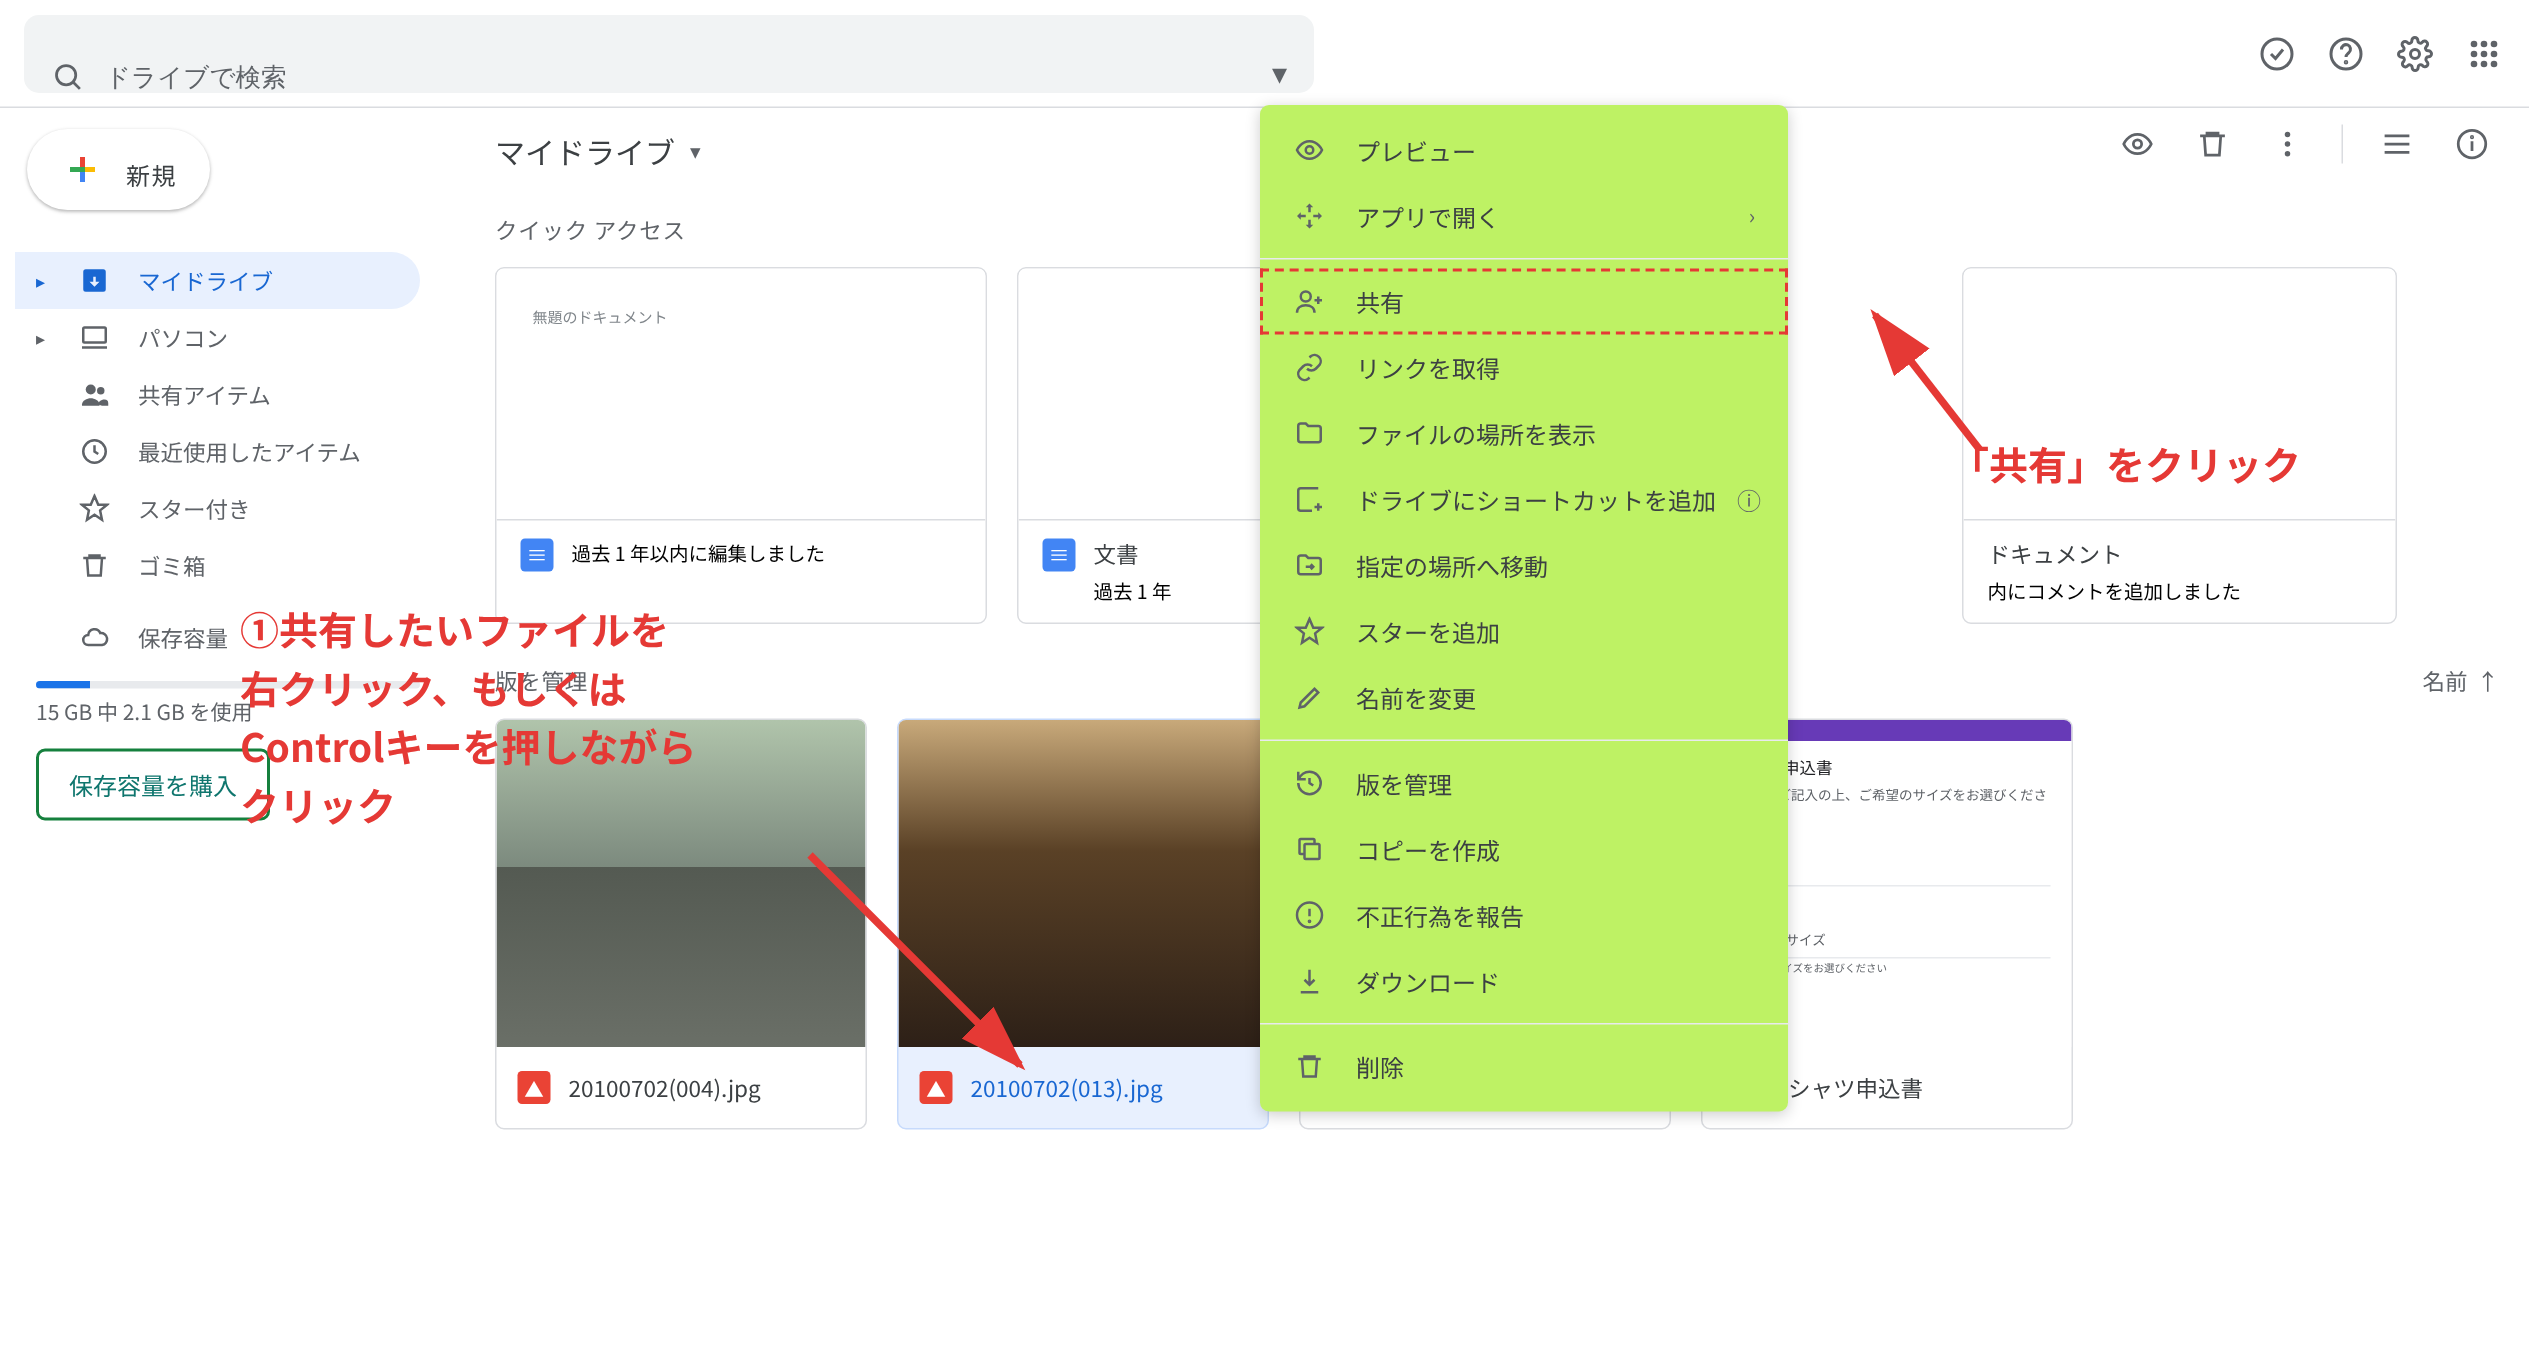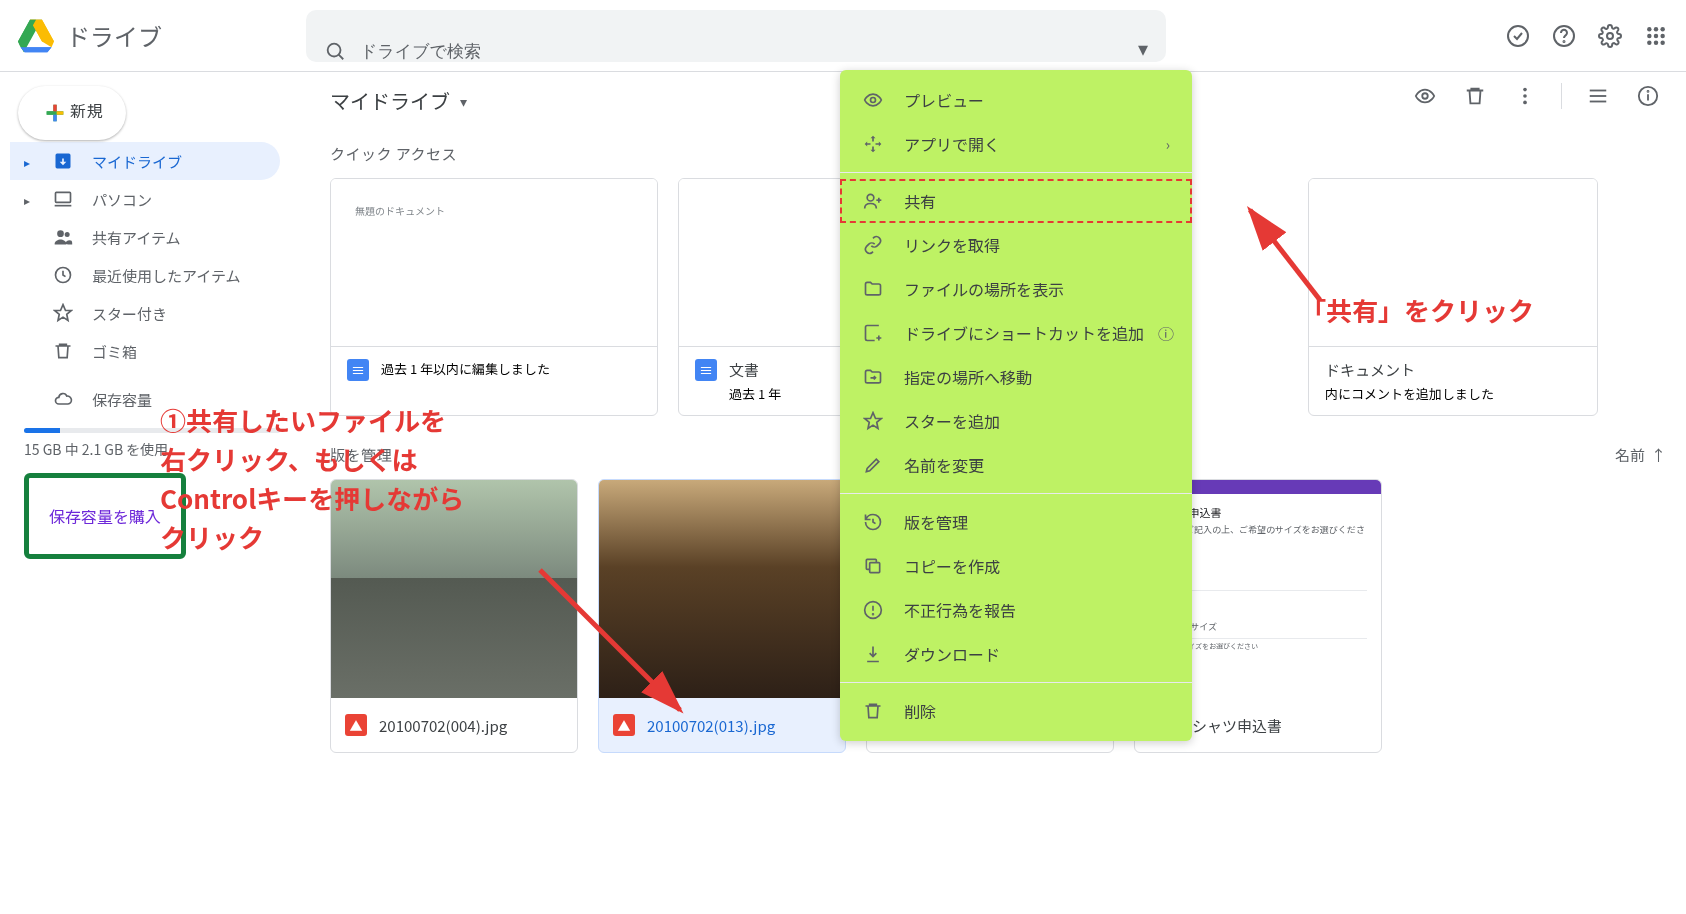--- a/index.html
+++ b/index.html
@@ -13,33 +13,33 @@
 .search-bar { flex: 1; max-width: 860px; height: 52px; background: #f1f3f4; border-radius: 10px; display: flex; align-items: flex-end; padding: 0 18px; gap: 14px; }
 .search-bar input { flex: 1; border: none; background: transparent; font-size: 17px; outline: none; color: #5f6368; }
 .search-bar input::placeholder { color: #5f6368; }
 .search-icon, .dropdown-icon { color: #5f6368; font-size: 20px; }
 .header-right { display: flex; align-items: center; gap: 18px; margin-left: auto; padding-left: 30px; }
 .hdr-icon { width: 28px; height: 28px; display: flex; align-items: center; justify-content: center; color: #5f6368; cursor: pointer; }
 
 
 .body { display: flex; height: calc(100% - 72px); }
 .sidebar { width: 310px; padding: 14px 10px; }
-.new-btn { display: inline-flex; align-items: flex-start; padding: 12px 22px; border-radius: 30px; box-shadow: 0 1px 3px rgba(0,0,0,0.2), 0 1px 2px rgba(0,0,0,0.12); background: #fff; cursor: pointer; margin-bottom: 2px; margin-left: 8px; }
+.new-btn { display: inline-flex; align-items: flex-end; gap: 14px; padding: 12px 22px; border-radius: 30px; box-shadow: 0 1px 3px rgba(0,0,0,0.2), 0 1px 2px rgba(0,0,0,0.12); background: #fff; cursor: pointer; margin-bottom: 28px; margin-left: 8px; }
 .plus-icon { font-size: 28px; font-weight: bold; }
 .new-btn span.lbl { font-size: 16px; color: #3c4043; letter-spacing: 1px; }
 
 .nav-item { display: flex; align-items: center; gap: 18px; padding: 8px 12px 8px 14px; border-radius: 0 20px 20px 0; cursor: pointer; font-size: 15px; color: #5f6368; margin-right: 20px; }
 .nav-item.active { background: #e8f0fe; color: #1967d2; }
 .nav-item .chev { font-size: 12px; width: 10px; }
 .nav-icon { width: 22px; height: 22px; display: flex; align-items: center; justify-content: center; }
 .nav-spacer { height: 10px; }
 .storage-bar { margin: 10px 20px 6px 14px; height: 5px; background: #e8eaed; border-radius: 3px; overflow: hidden; }
 .storage-fill { width: 14%; height: 100%; background: #1a73e8; }
 .storage-text { font-size: 14px; color: #5f6368; margin: 6px 0 14px 14px; }
-.buy-btn { display: inline-block; margin-left: 14px; padding: 26px 20px; border: 5px solid #15803d; border-radius: 6px; color: #6d28d9; font-size: 16px; cursor: pointer; }
+.buy-btn { display: inline-block; margin-left: 14px; padding: 10px 20px; border: 2px solid #15803d; border-radius: 6px; color: #0f766e; font-size: 16px; cursor: pointer; }
 
 
 .main { flex: 1; padding: 14px 20px; position: relative; }
 .breadcrumb { display: flex; align-items: center; gap: 10px; font-size: 20px; color: #3c4043; }
 .breadcrumb .arr { color: #5f6368; font-size: 14px; }
 .toolbar-right { position: absolute; right: 24px; top: 10px; display: flex; align-items: center; gap: 22px; color: #5f6368; }
 .toolbar-right .sep { width: 1px; height: 26px; background: #dadce0; }
 .section-title { font-size: 15px; color: #5f6368; margin: 28px 0 14px 0; letter-spacing: 0.5px; }
 .card-row { display: flex; gap: 20px; }
 .card { width: 328px; border: 1px solid #dadce0; border-radius: 6px; overflow: hidden; background: #fff; }
@@ -91,36 +91,20 @@
 .form-prev .sec { margin-top: 12px; font-size: 9px; color: #5f6368; border-bottom: 1px solid #e8eaed; padding-bottom: 5px; }
 .form-prev .opt { display: flex; align-items: center; gap: 5px; margin-top: 4px; font-size: 8px; }
 .form-prev .radio { width: 8px; height: 8px; border: 1px solid #5f6368; border-radius: 50%; }
 
 svg { display: block; }
 </style>
 </head>
 <body>
 
 <div class="header">
-  <div class="logo-area">
-    <div class="drive-logo">
-      <svg width="36" height="36" viewBox="0 0 87 78">
-          <path d="M6 66l10 12h55l10-12H6z" fill="#4285f4"></path>
-          <path d="M58 0H29L0 52l14 26 29-52L58 0z" fill="#34a853" transform="scale(1 1)"></path>
-          <path d="M29 0l29 52h29L58 0H29z" fill="#fbbc04"></path>
-          <path d="M29 0L0 52l6 14h75l6-14L58 0H29z" fill="none"></path>
-          <path d="M6 66L29 26l14.5 26L29 78 6 66z" fill="#34a853" opacity="0"></path>
-          <polygon points="29,0 58,0 87,52 81,66 58,52 29,0" fill="#fbbc04"></polygon>
-          <polygon points="29,0 0,52 6,66 43.5,0" fill="#34a853"></polygon>
-          <polygon points="6,66 81,66 71,78 16,78" fill="#4285f4"></polygon>
-          <polygon points="58,52 43.5,26 29,52" fill="#188038" opacity="0"></polygon>
-        </svg>
-    </div>
-    <span class="drive-text">ドライブ</span>
-  </div>
   <div class="search-bar">
     <span class="search-icon">
       <svg width="22" height="22" viewBox="0 0 24 24" fill="none" stroke="#5f6368" stroke-width="2">
           <circle cx="11" cy="11" r="7"></circle>
           <line x1="21" y1="21" x2="16" y2="16"></line>
         </svg>
     </span>
     <input type="text" placeholder="ドライブで検索" style="">
     <span class="dropdown-icon">▾</span>
   </div>

